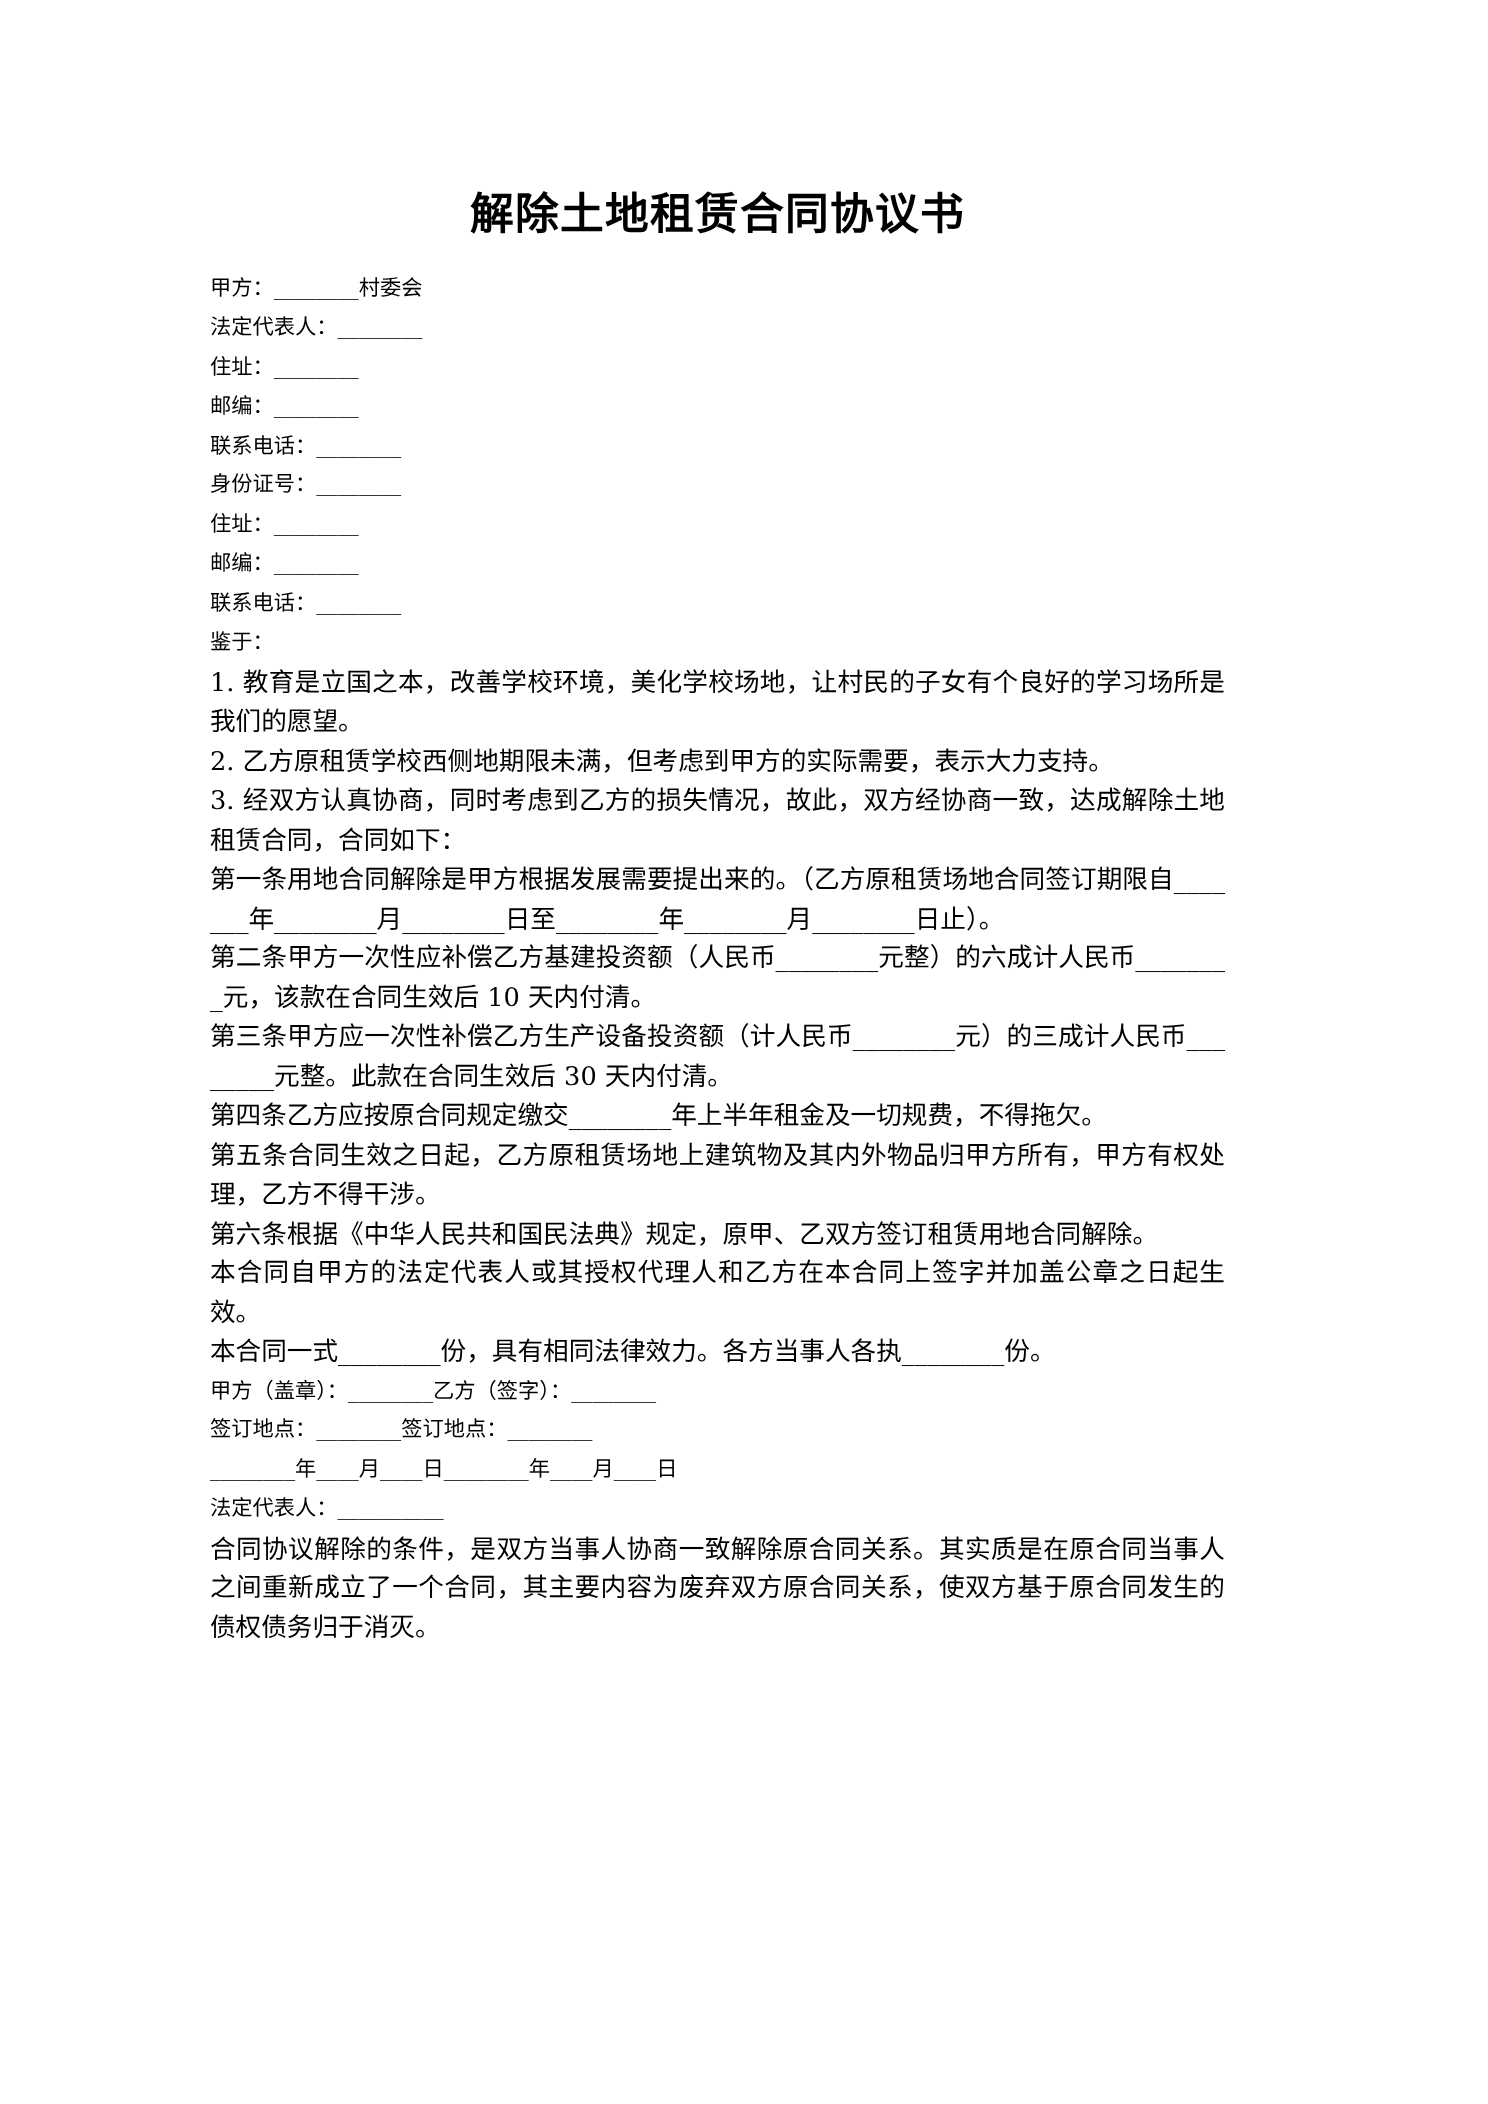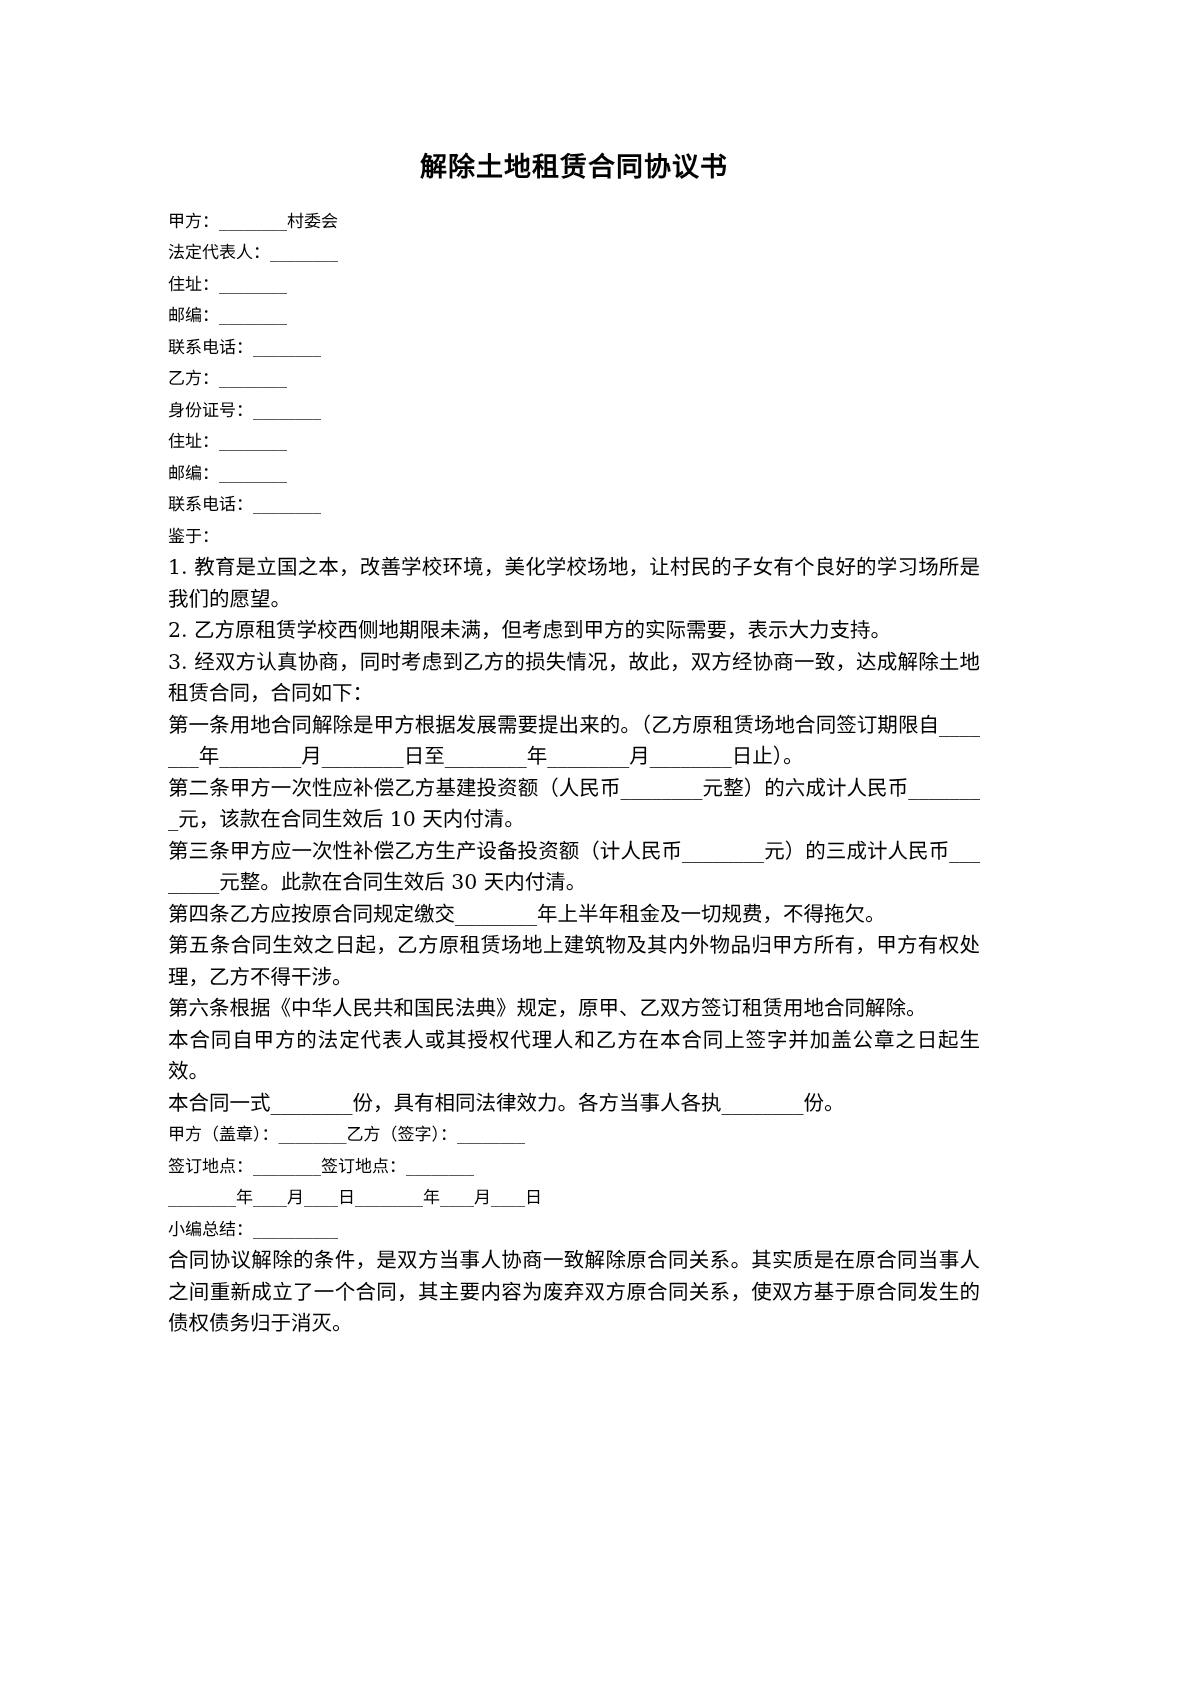--- a/index.html
+++ b/index.html
@@ -16,21 +16,21 @@
     overflow: hidden;
   }
   .page {
     box-sizing: border-box;
     width: 1190px;
     height: 1683px;
     padding: 150px 210px 0 168px;
     background: #ffffff;
   }
   .doc-title {
-    font-size: 27px;
+    font-size: 35px;
     font-weight: bold;
     text-align: center;
     letter-spacing: 1px;
     margin: 0 0 22px 0;
     line-height: 1.25;
     font-family: "DejaVu Serif", "Liberation Serif", serif;
   }
   .line {
     font-size: 17px;
     line-height: 31.5px;
@@ -56,21 +56,20 @@
 <div class="page">
 
   <h1 class="doc-title">解除土地租赁合同协议书</h1>
 
   <div class="party-block">
     <p class="line">甲方：________村委会</p>
     <p class="line">法定代表人：________</p>
     <p class="line">住址：________</p>
     <p class="line">邮编：________</p>
     <p class="line">联系电话：________</p>
-    <p class="line">乙方：________</p>
     <p class="line">身份证号：________</p>
     <p class="line">住址：________</p>
     <p class="line">邮编：________</p>
     <p class="line">联系电话：________</p>
   </div>
 
   <div class="whereas-block">
     <p class="line">鉴于：</p>
     <p class="para">1. 教育是立国之本，改善学校环境，美化学校场地，让村民的子女有个良好的学习场所是我们的愿望。</p>
     <p class="para">2. 乙方原租赁学校西侧地期限未满，但考虑到甲方的实际需要，表示大力支持。</p>
@@ -91,17 +90,17 @@
     <p class="para">本合同一式________份，具有相同法律效力。各方当事人各执________份。</p>
   </div>
 
   <div class="signature-block">
     <p class="line">甲方（盖章）：________乙方（签字）：________</p>
     <p class="line">签订地点：________签订地点：________</p>
     <p class="line">________年____月____日________年____月____日</p>
   </div>
 
   <div class="summary-block">
-    <p class="line">小编总结：__________</p>
+    <p class="line">法定代表人：__________</p>
     <p class="para">合同协议解除的条件，是双方当事人协商一致解除原合同关系。其实质是在原合同当事人之间重新成立了一个合同，其主要内容为废弃双方原合同关系，使双方基于原合同发生的债权债务归于消灭。</p>
   </div>
 
 </div>
 
 </body></html>

